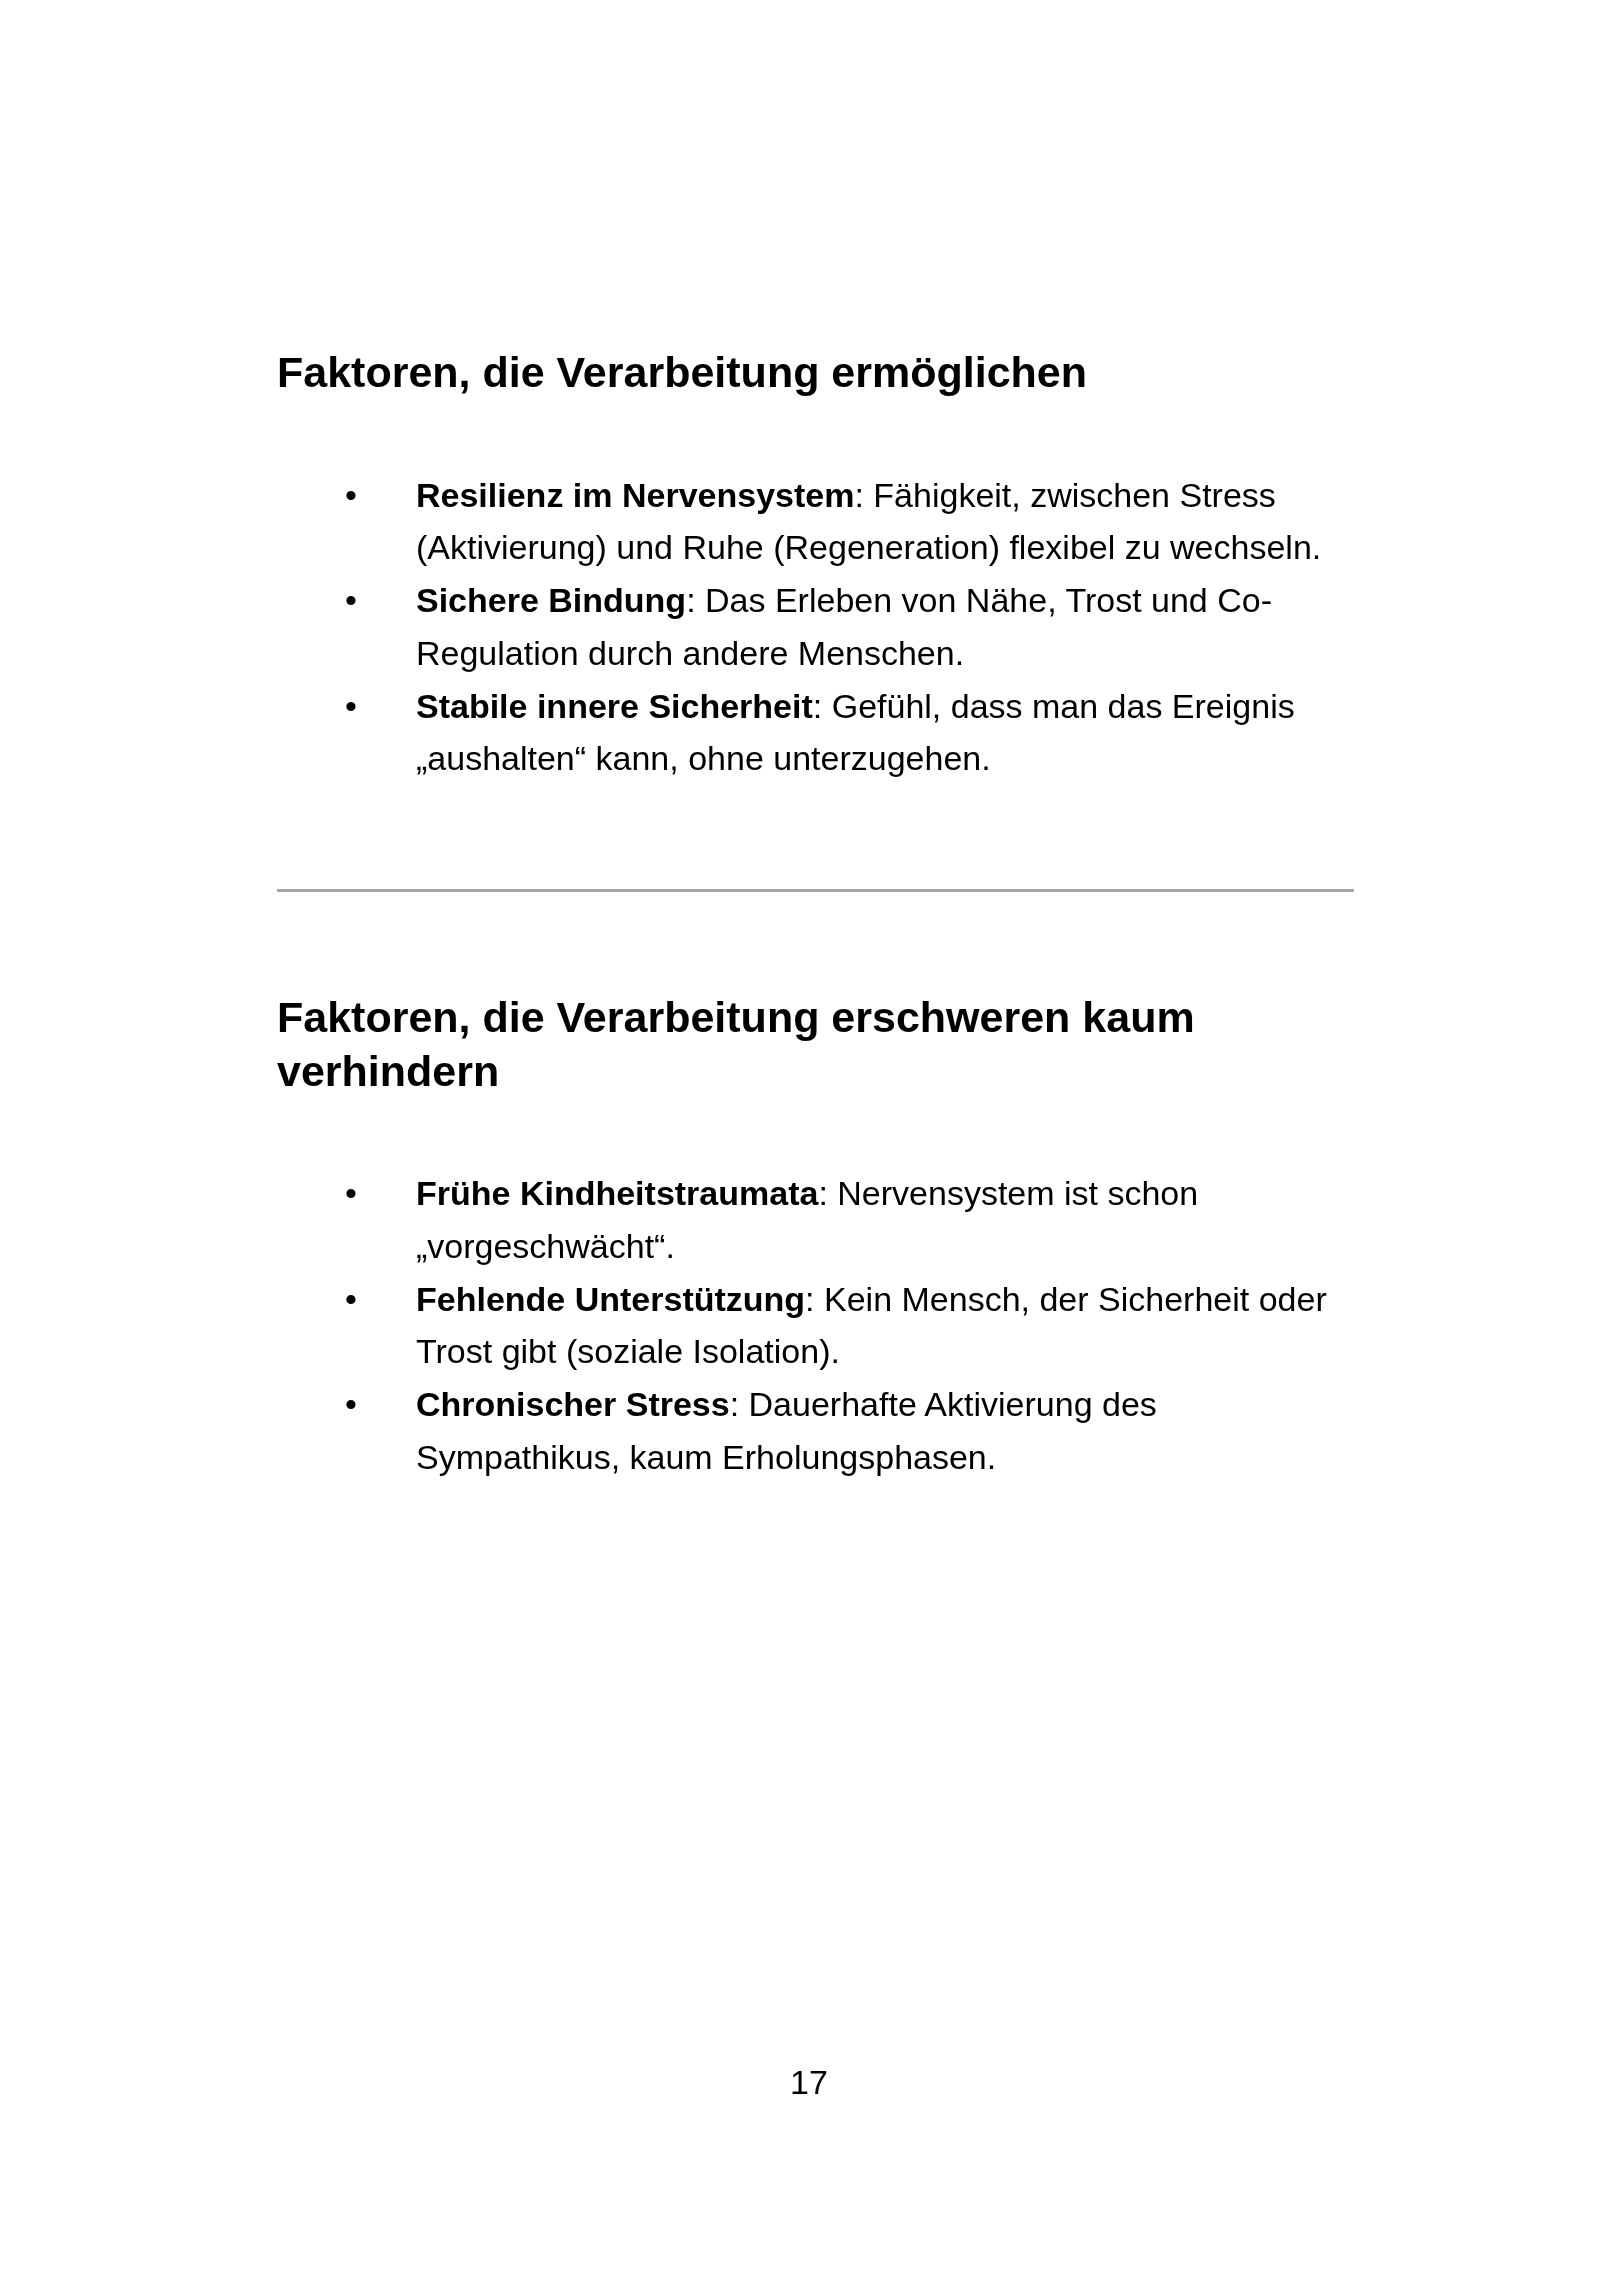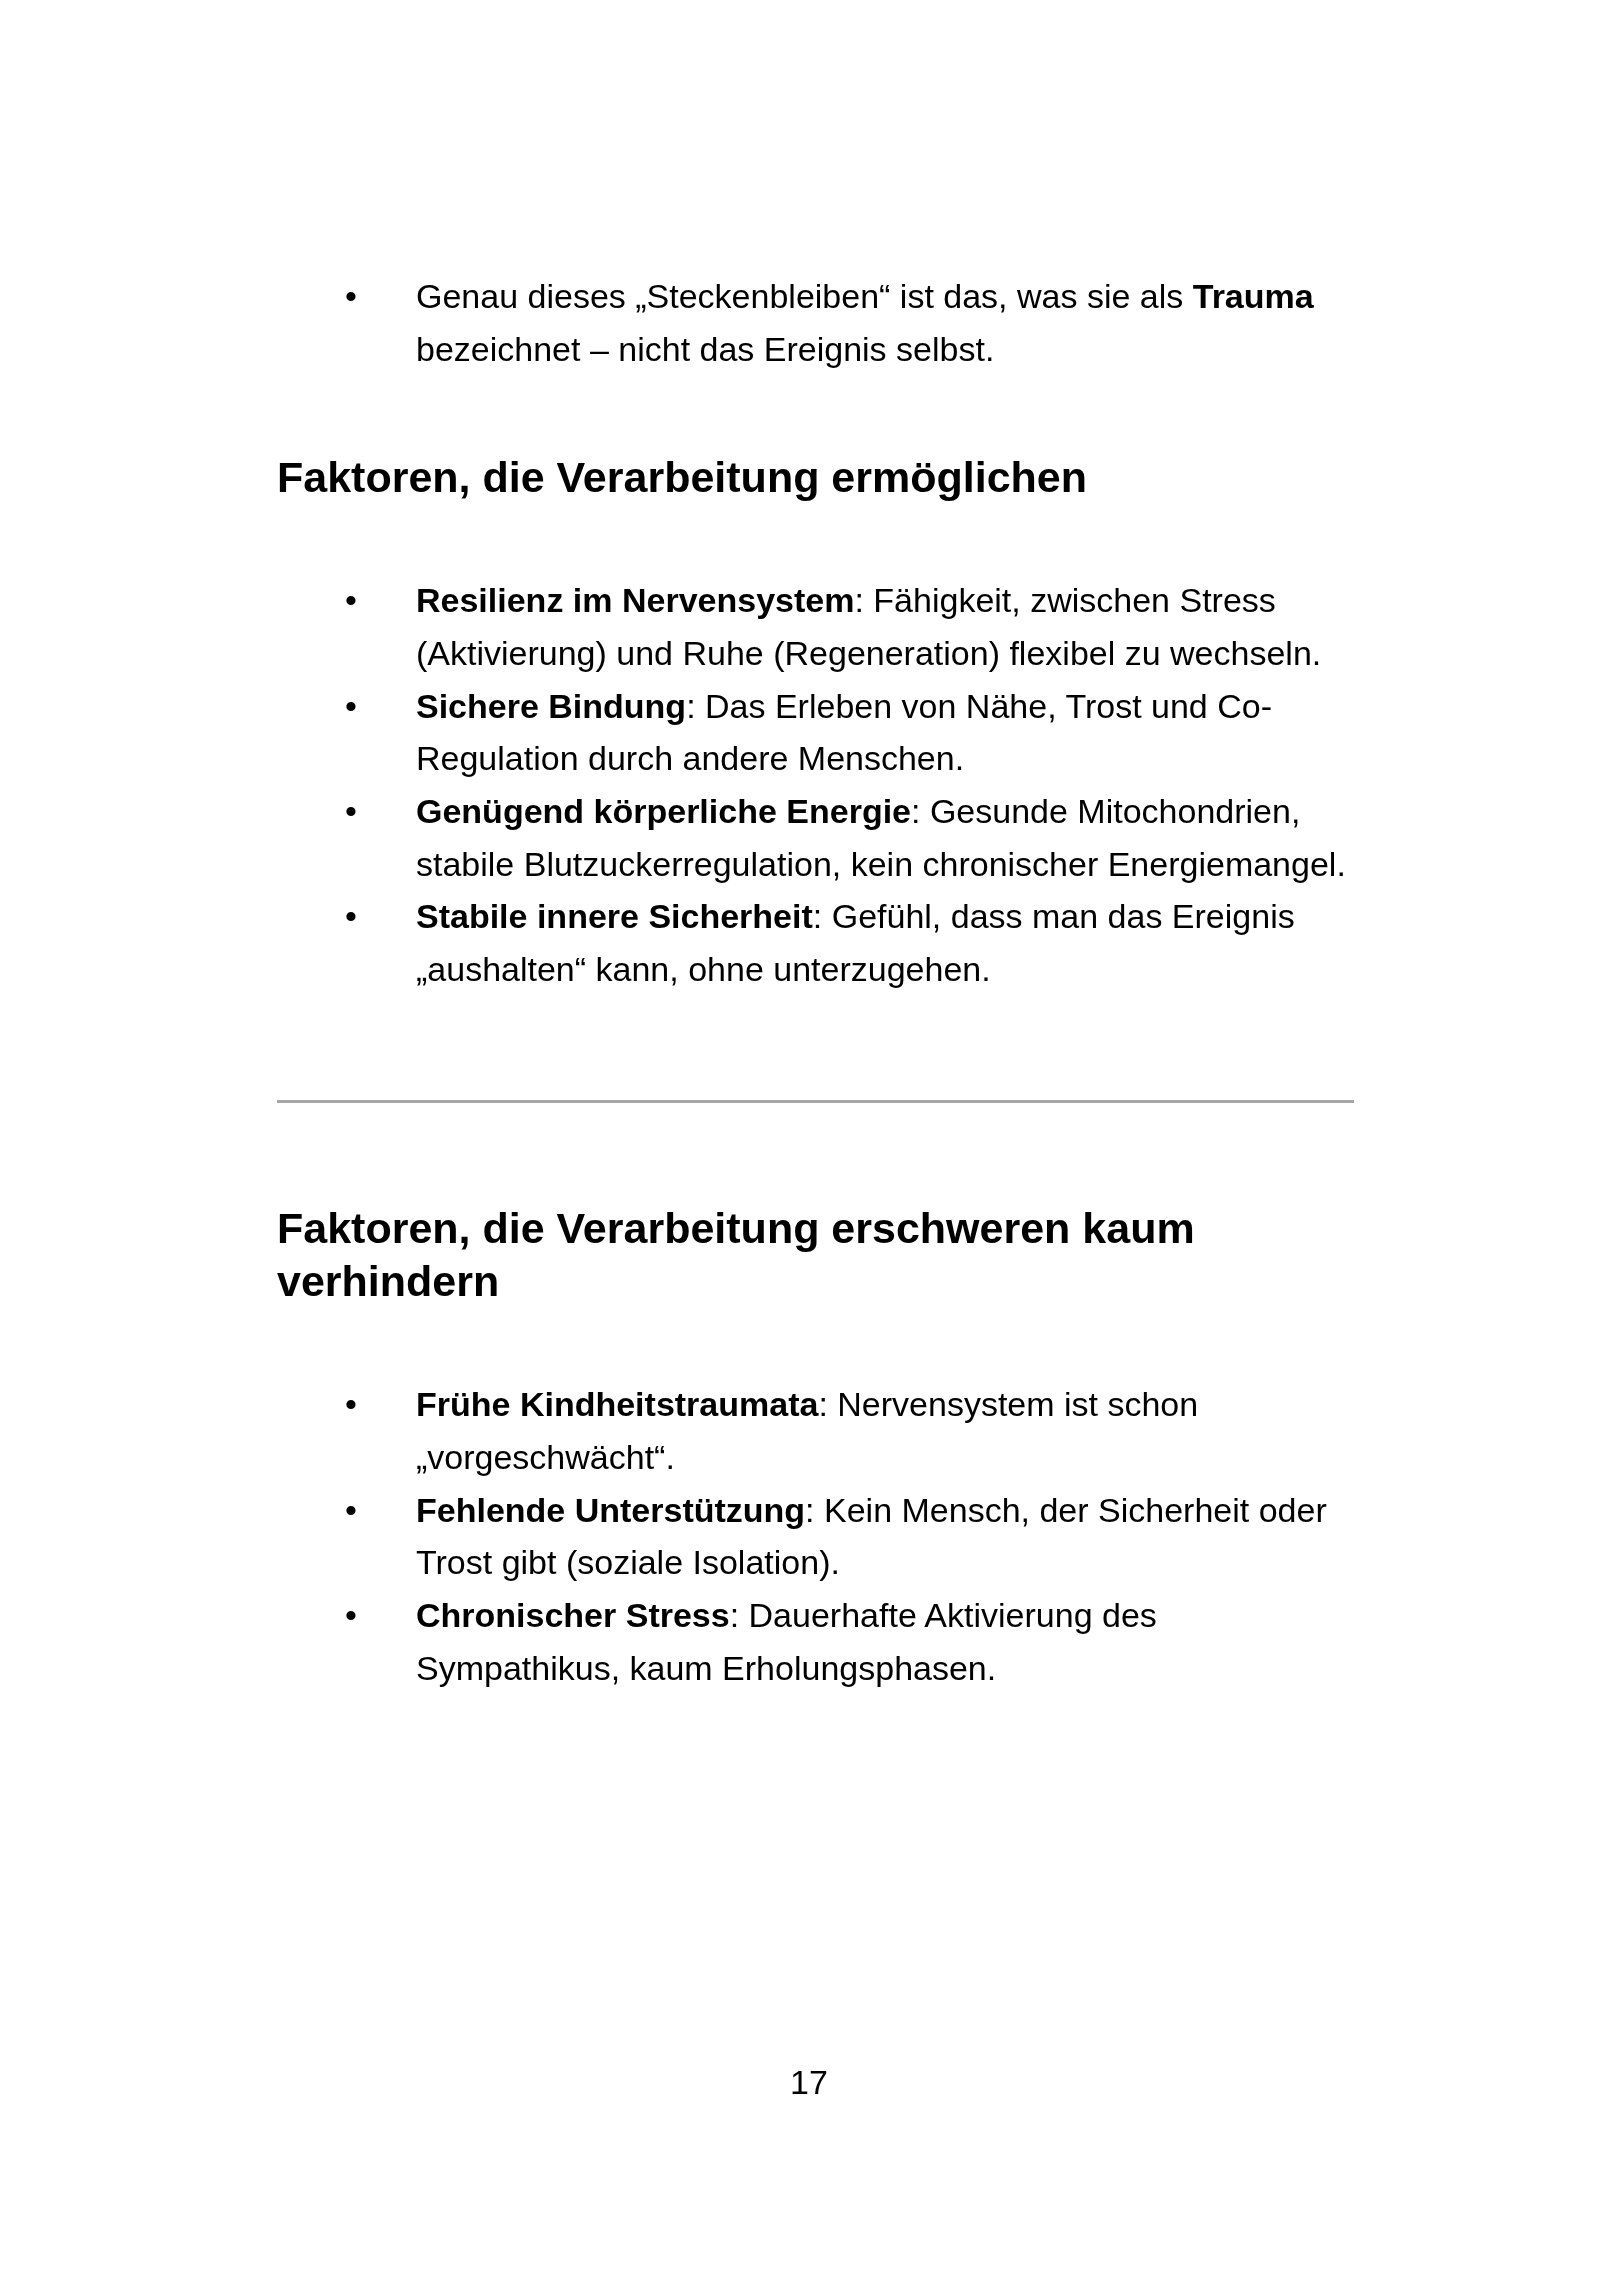--- a/index.html
+++ b/index.html
@@ -65,30 +65,26 @@
     font-size: 34px;
     margin-top: 16px;
   }
 </style>
 </head>
 <body>
 
 <div class="page">
   <div class="content">
 
-    <ul class="bullets">
-      <li><span>Genau dieses „Steckenbleiben“ ist das, was sie als </span><span class="b">Trauma</span><span> bezeichnet – nicht das Ereignis selbst.</span></li>
-    </ul>
 
     <h2 class="section-heading">Faktoren, die Verarbeitung ermöglichen</h2>
 
     <ul class="bullets">
       <li><span class="b">Resilienz im Nervensystem</span><span>: Fähigkeit, zwischen Stress (Aktivierung) und Ruhe (Regeneration) flexibel zu wechseln.</span></li>
       <li><span class="b">Sichere Bindung</span><span>: Das Erleben von Nähe, Trost und Co-Regulation durch andere Menschen.</span></li>
-      <li><span class="b">Genügend körperliche Energie</span><span>: Gesunde Mitochondrien, stabile Blutzuckerregulation, kein chronischer Energiemangel.</span></li>
       <li><span class="b">Stabile innere Sicherheit</span><span>: Gefühl, dass man das Ereignis „aushalten“ kann, ohne unterzugehen.</span></li>
     </ul>
 
     <hr class="divider">
 
     <h2 class="section-heading">Faktoren, die Verarbeitung erschweren kaum verhindern</h2>
 
     <ul class="bullets">
       <li><span class="b">Frühe Kindheitstraumata</span><span>: Nervensystem ist schon „vorgeschwächt“.</span></li>
       <li><span class="b">Fehlende Unterstützung</span><span>: Kein Mensch, der Sicherheit oder Trost gibt (soziale Isolation).</span></li>

